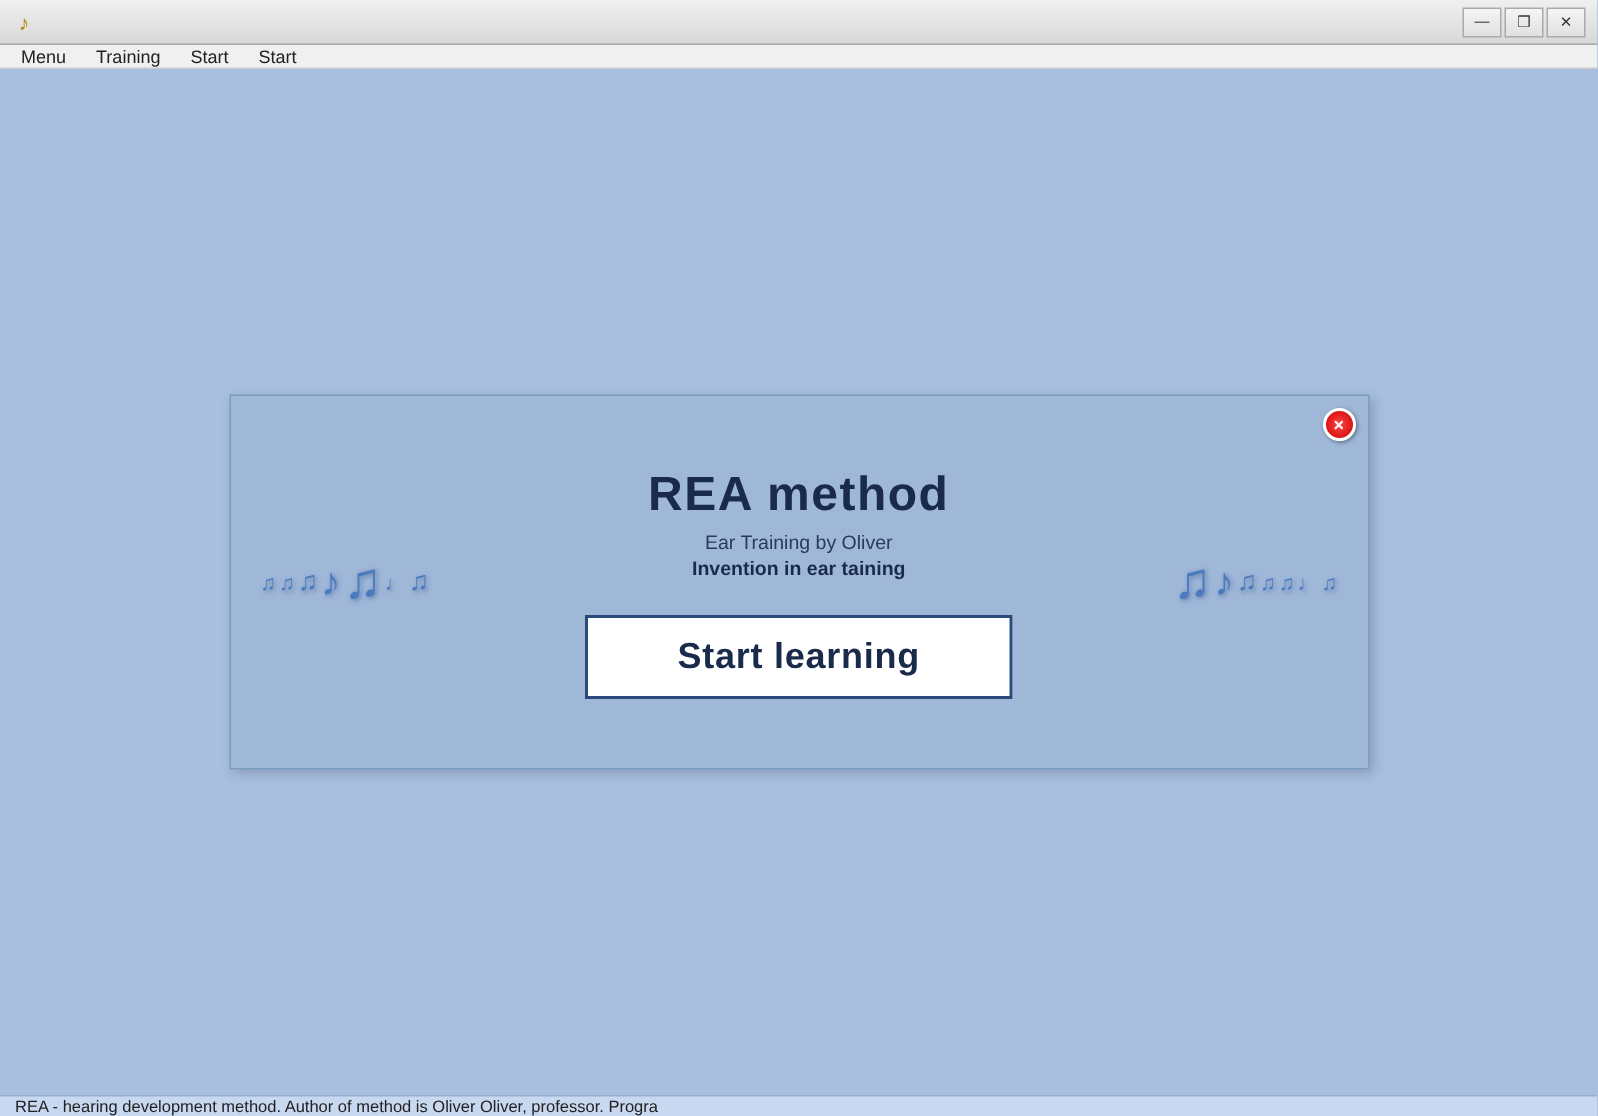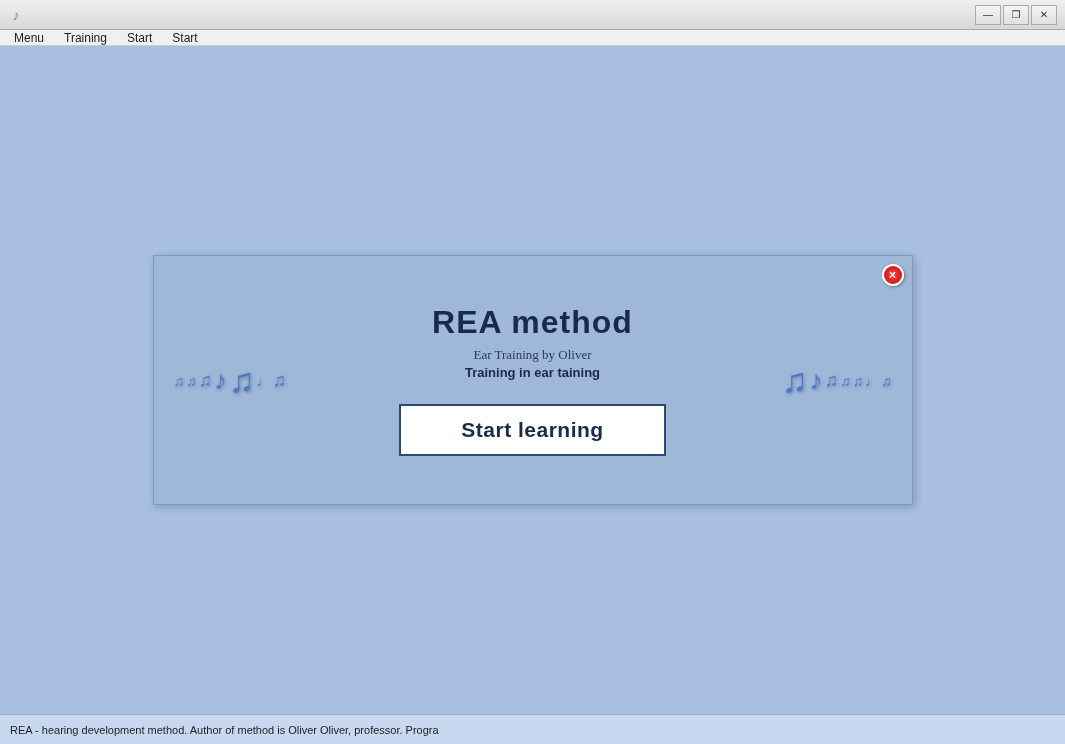--- a/index.html
+++ b/index.html
@@ -128,21 +128,20 @@
       font-weight: bold;
       color: #1a2a4a;
       margin-bottom: 6px;
       letter-spacing: 1px;
     }
 
     .dialog-subtitle {
       font-size: 13px;
       color: #2a3a5a;
       margin-bottom: 2px;
-      font-family: Liberation Serif, serif;
     }
 
     .dialog-tagline {
       font-size: 13px;
       font-weight: bold;
       color: #1a2a4a;
       margin-bottom: 24px;
     }
 
     
@@ -184,30 +183,30 @@
 
     .note-lg { font-size: 34px; }
     .note-md { font-size: 26px; }
     .note-sm { font-size: 18px; }
     .note-xs { font-size: 14px; }
 
     .start-btn {
       border: 2px solid #2a4a7a;
       background: white;
       padding: 12px 60px;
-      font-size: 21px;
+      font-size: 24px;
       font-weight: bold;
       color: #1a2a4a;
       cursor: pointer;
       letter-spacing: 0.5px;
     }
 
     
     .status-bar {
-      height: 30px;
+      height: 14px;
       background: #c8d8f0;
       border-top: 1px solid #9ab0d0;
       display: flex;
       align-items: center;
       padding: 0 10px;
       flex-shrink: 0;
     }
     .status-text {
       font-size: 11px;
       color: #222;
@@ -246,21 +245,21 @@
       <span class="note note-sm">♫</span>
       <span class="note note-md">♪</span>
       <span class="note note-lg">♫</span>
       <span class="note note-xs">♩</span>
       <span class="note note-sm">♫</span>
     </div>
 
     <div style="text-align:center; z-index:1;">
       <div class="dialog-title">REA method</div>
       <div class="dialog-subtitle">Ear Training by Oliver</div>
-      <div class="dialog-tagline">Training in ear taining</div>
+      <div class="dialog-tagline">Invention in ear taining</div>
       <button class="start-btn">Start learning</button>
     </div>
 
     <div class="music-notes-right">
       <span class="note note-lg">♫</span>
       <span class="note note-md">♪</span>
       <span class="note note-sm">♫</span>
       <span class="note note-xs">♫</span>
       <span class="note note-xs">♫</span>
       <span class="note note-xs">♩</span>

